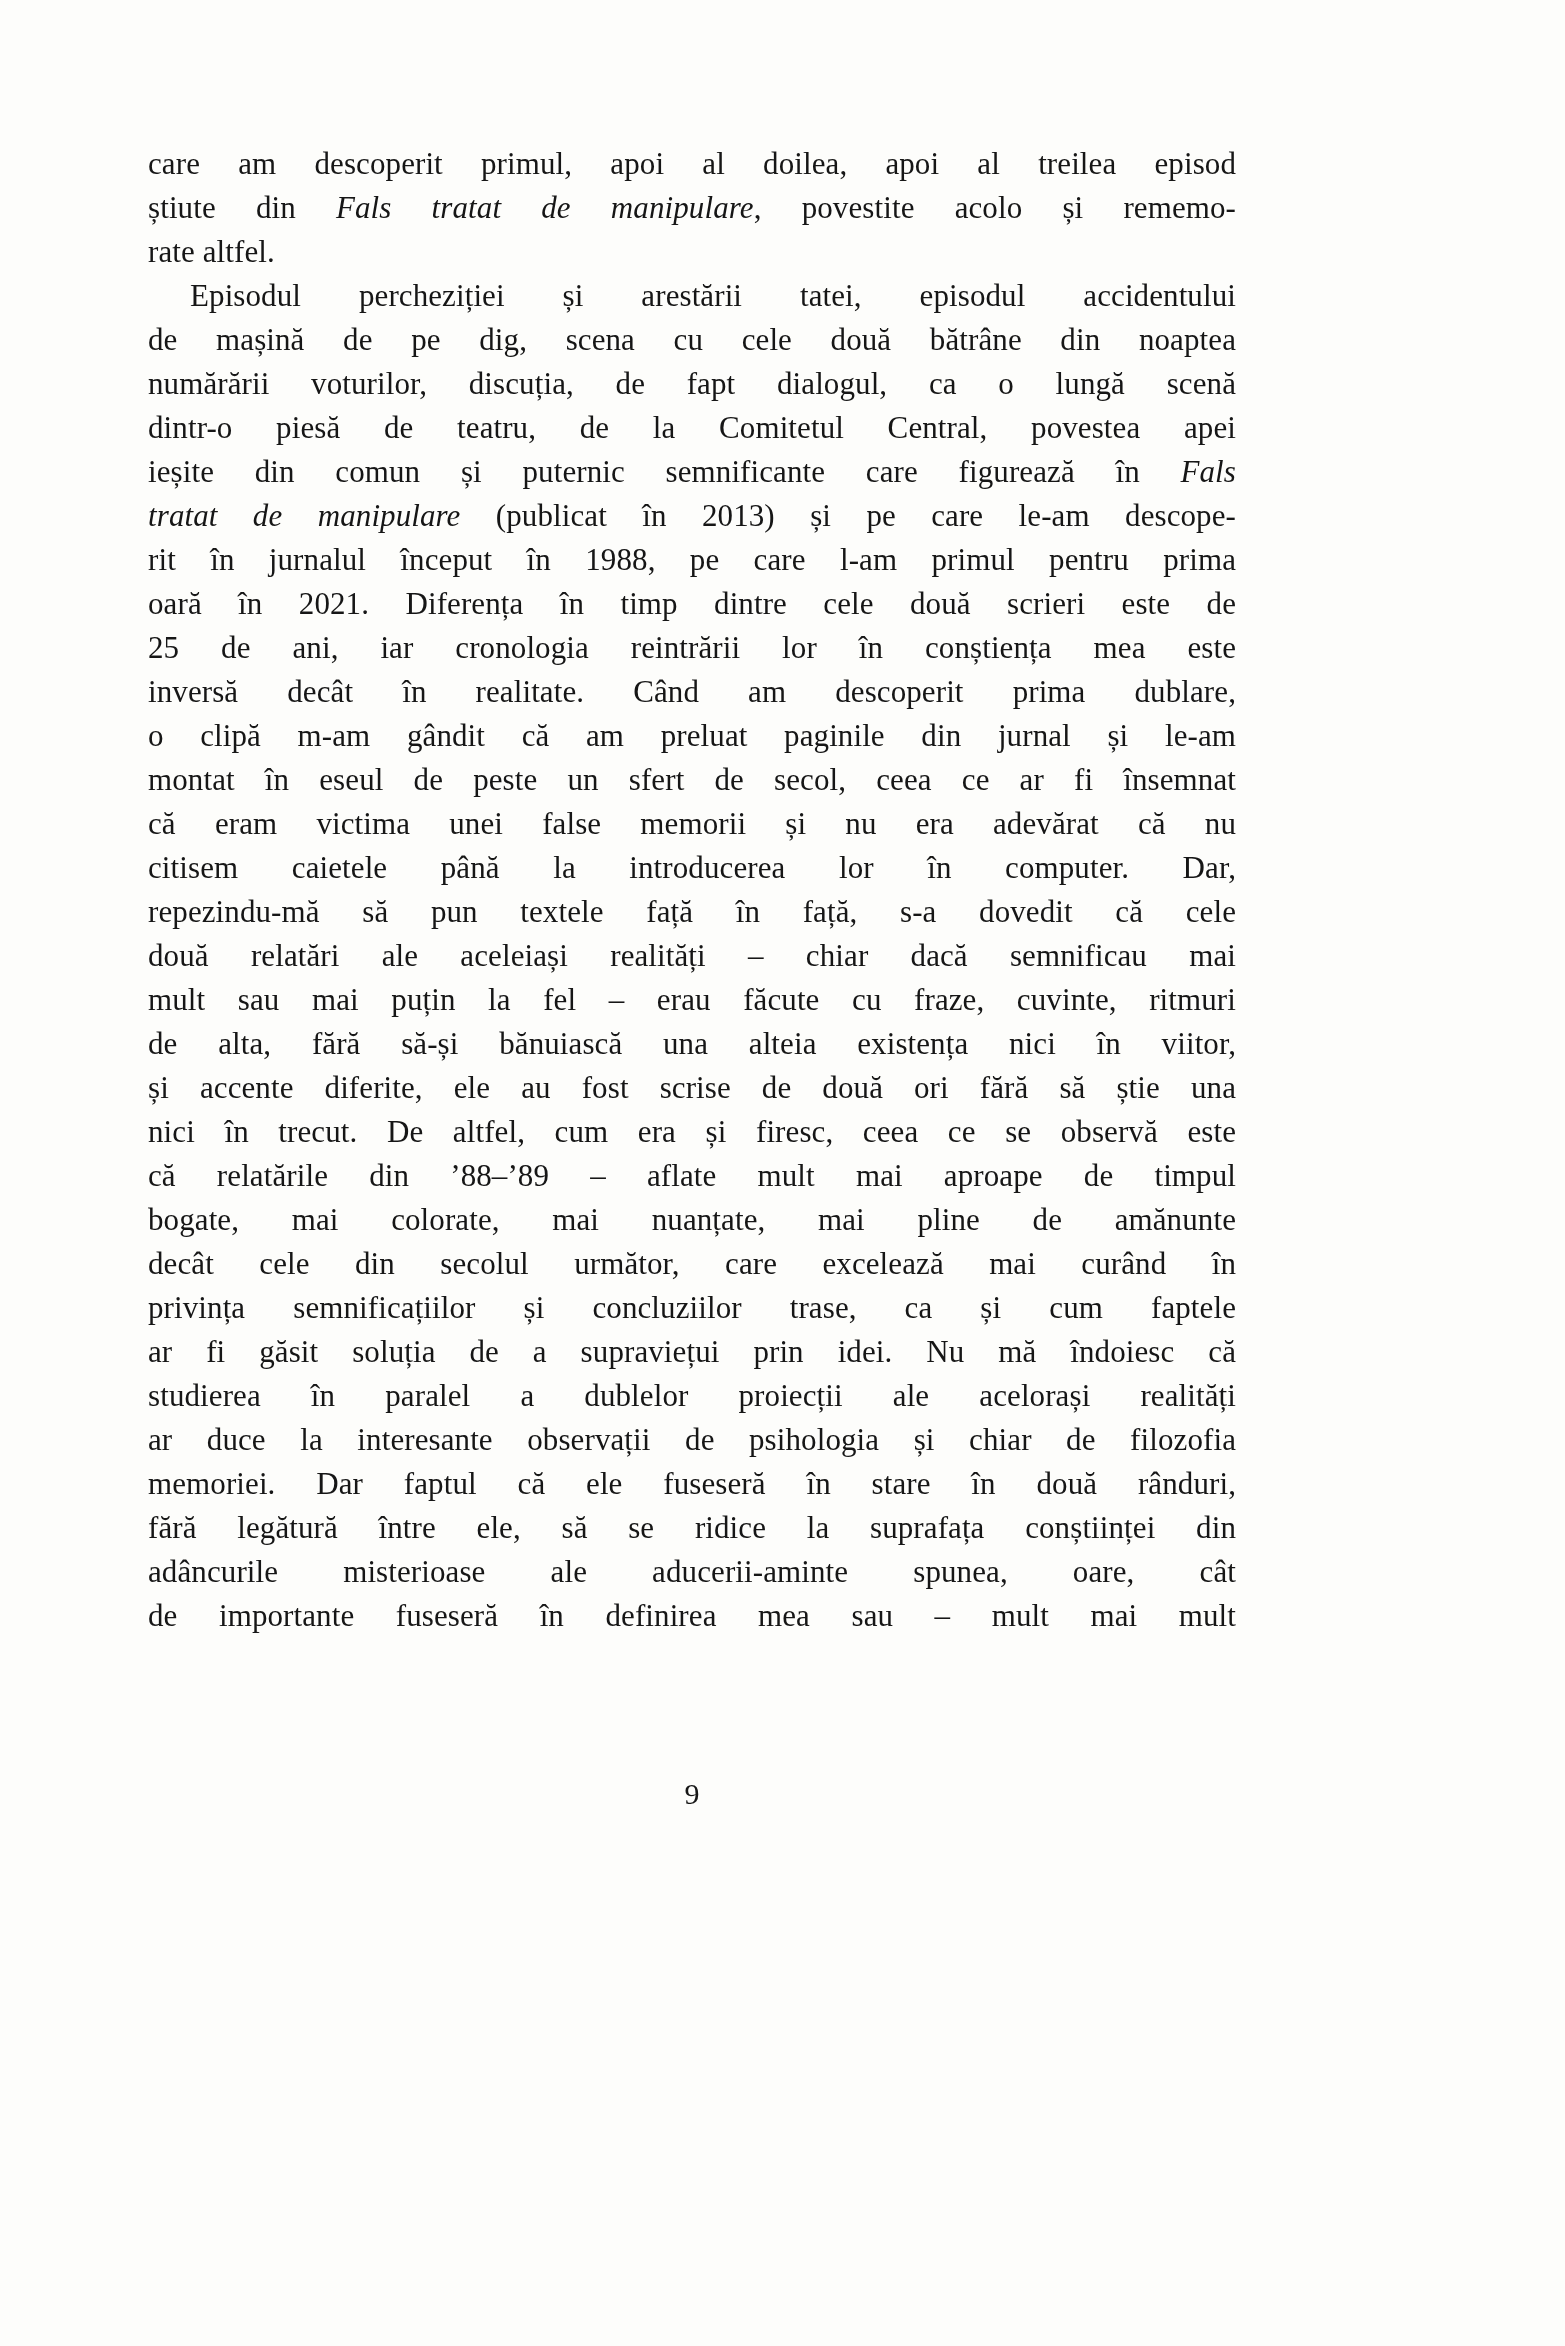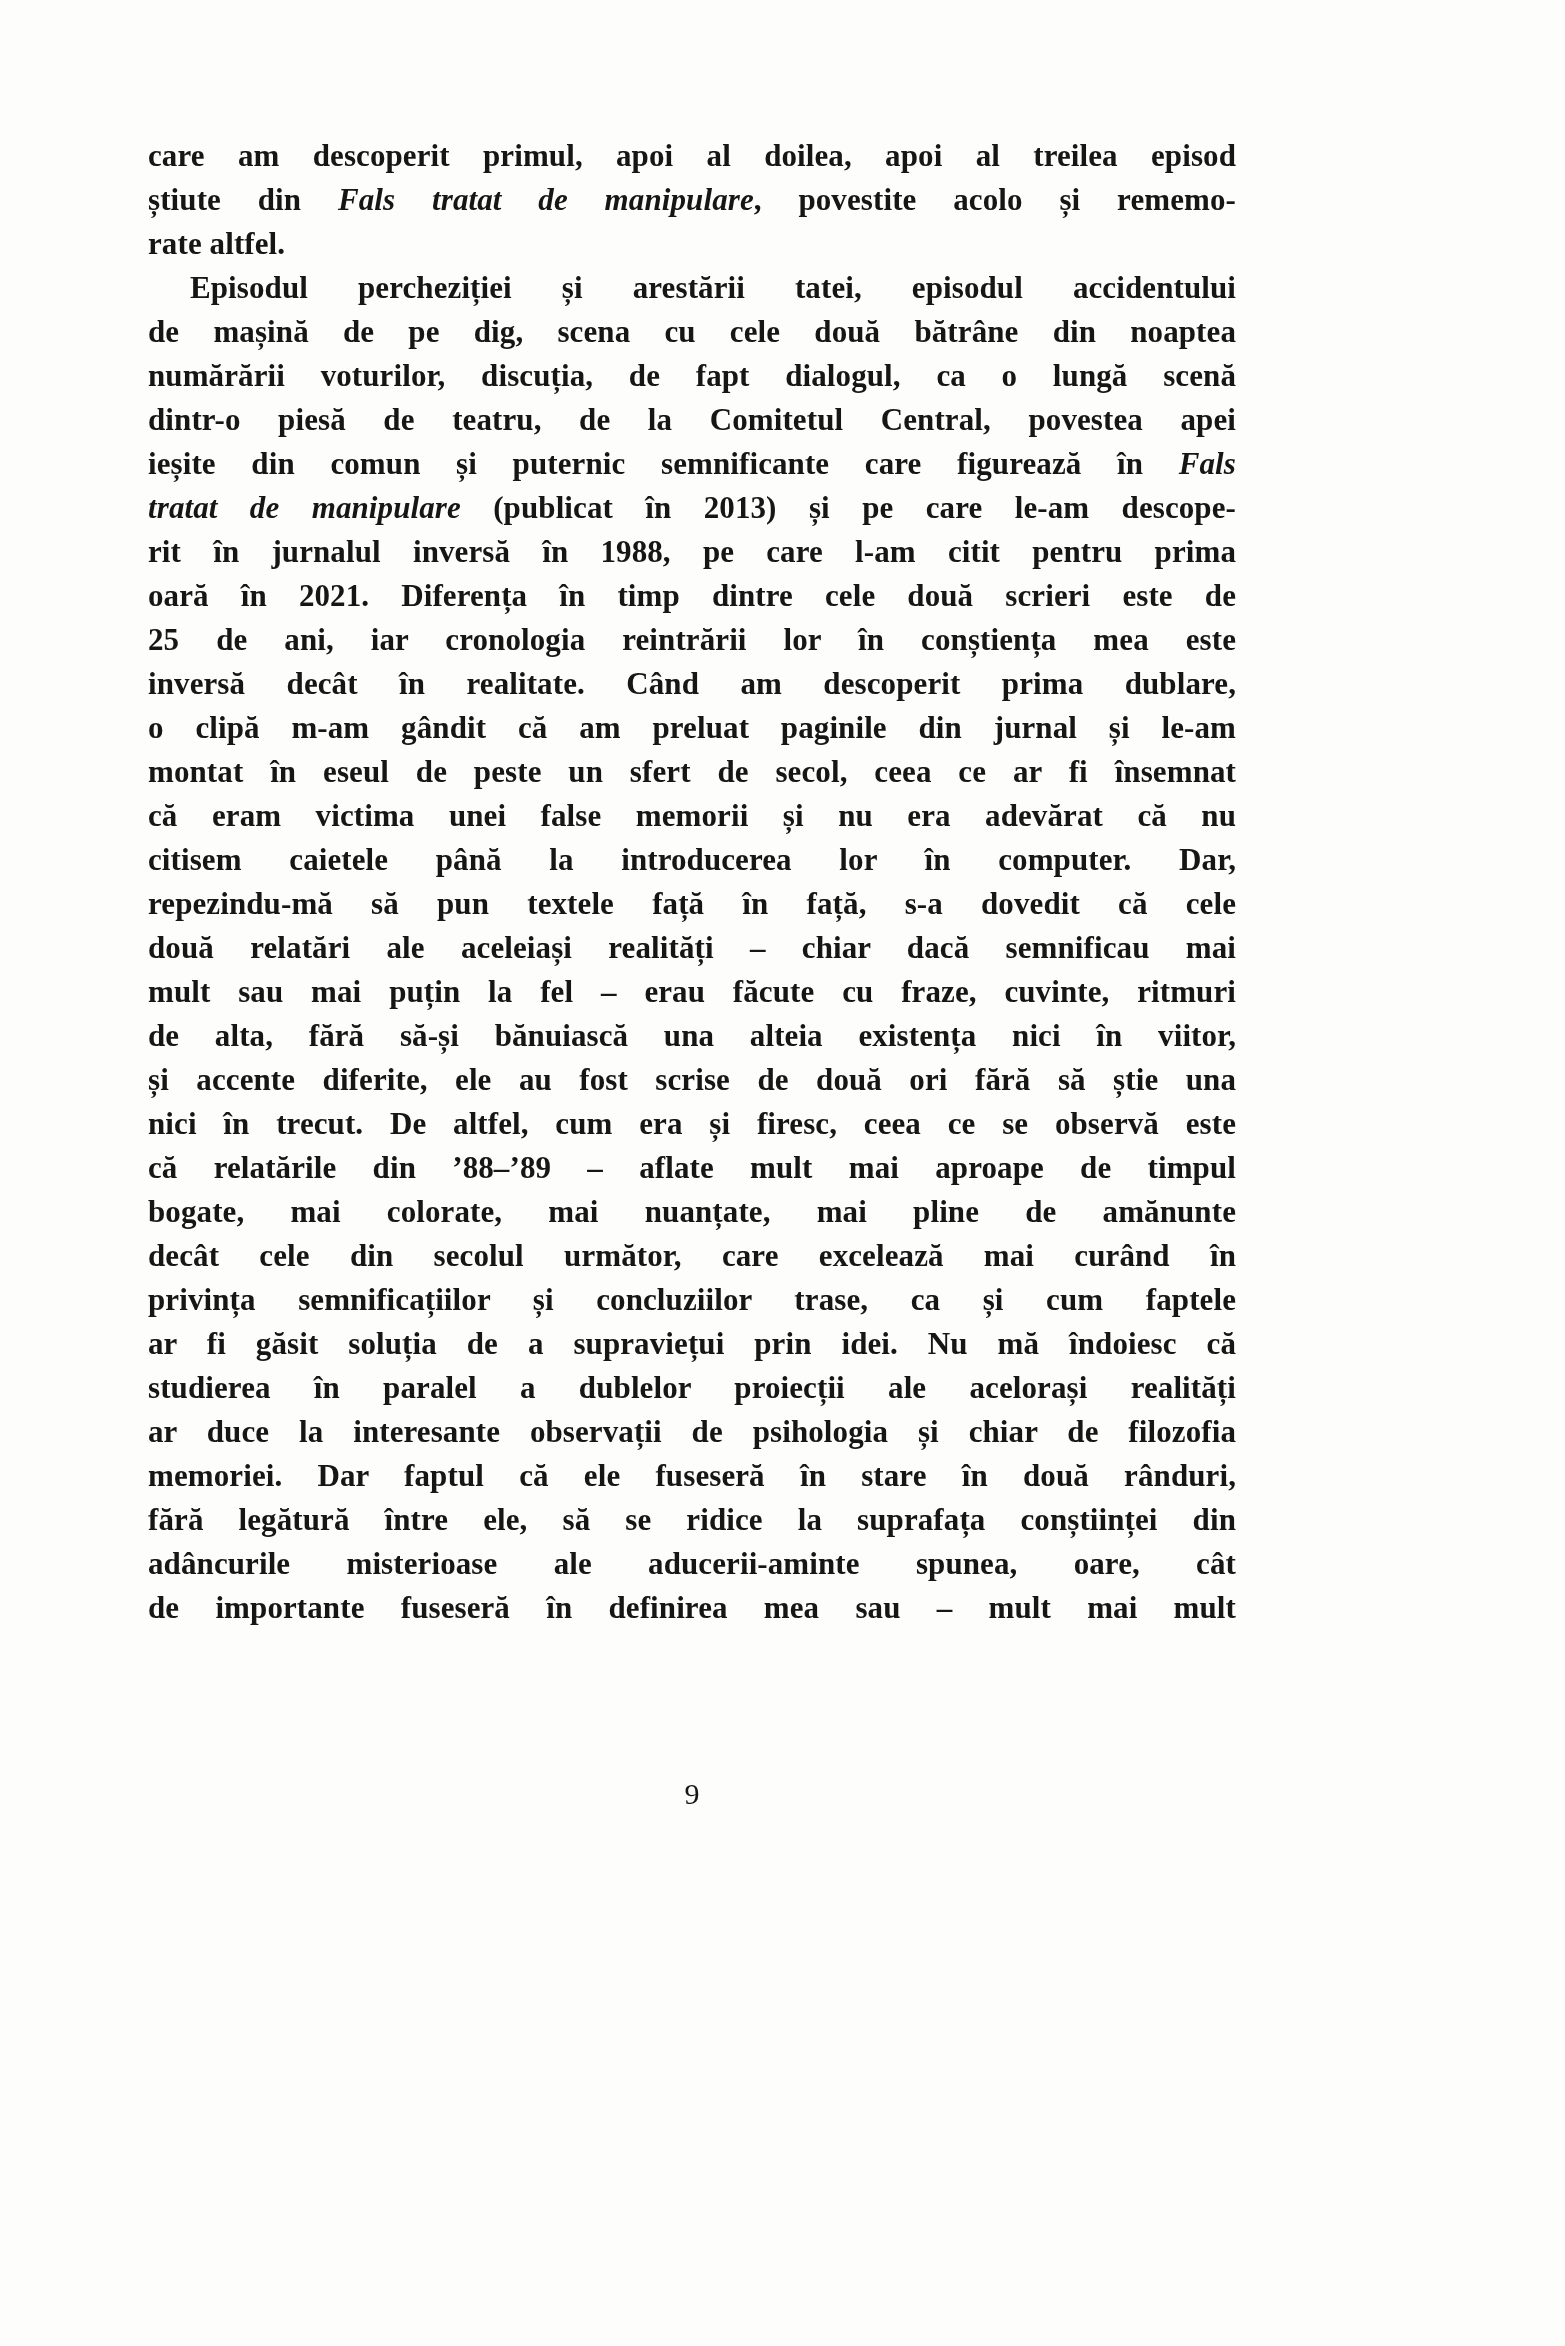--- a/index.html
+++ b/index.html
@@ -12,23 +12,22 @@
   .page {
     position: relative;
     width: 1565px;
     height: 2347px;
     background: #fdfdfb;
     overflow: hidden;
   }
   .text-block {
     position: absolute;
     left: 148px;
-    top: 134px;
+    top: 142px;
     width: 1088px;
-    font-weight: bold;
   }
   .line {
     font-size: 31px;
     line-height: 44px;
     color: #161616;
     text-align: justify;
     text-align-last: left;
     letter-spacing: 0.1px;
     white-space: normal;
   }
@@ -52,21 +51,21 @@
   <div class="text-block">
       <div class="line jl"><span>care am descoperit primul, apoi al doilea, apoi al treilea episod</span></div>
       <div class="line jl"><span>știute din </span><span class="italic">Fals tratat de manipulare</span><span>, povestite acolo și rememo-</span></div>
       <div class="line"><span>rate altfel.</span></div>
       <div class="line jl indent"><span>Episodul percheziției și arestării tatei, episodul accidentului</span></div>
       <div class="line jl"><span>de mașină de pe dig, scena cu cele două bătrâne din noaptea</span></div>
       <div class="line jl"><span>numărării voturilor, discuția, de fapt dialogul, ca o lungă scenă</span></div>
       <div class="line jl"><span>dintr-o piesă de teatru, de la Comitetul Central, povestea apei</span></div>
       <div class="line jl"><span>ieșite din comun și puternic semnificante care figurează în </span><span class="italic">Fals</span></div>
       <div class="line jl"><span class="italic">tratat de manipulare</span><span> (publicat în 2013) și pe care le-am descope-</span></div>
-      <div class="line jl"><span>rit în jurnalul inversă în 1988, pe care l-am citit pentru prima</span></div>
+      <div class="line jl"><span>rit în jurnalul început în 1988, pe care l-am primul pentru prima</span></div>
       <div class="line jl"><span>oară în 2021. Diferența în timp dintre cele două scrieri este de</span></div>
       <div class="line jl"><span>25 de ani, iar cronologia reintrării lor în conștiența mea este</span></div>
       <div class="line jl"><span>inversă decât în realitate. Când am descoperit prima dublare,</span></div>
       <div class="line jl"><span>o clipă m-am gândit că am preluat paginile din jurnal și le-am</span></div>
       <div class="line jl"><span>montat în eseul de peste un sfert de secol, ceea ce ar fi însemnat</span></div>
       <div class="line jl"><span>că eram victima unei false memorii și nu era adevărat că nu</span></div>
       <div class="line jl"><span>citisem caietele până la introducerea lor în computer. Dar,</span></div>
       <div class="line jl"><span>repezindu-mă să pun textele față în față, s-a dovedit că cele</span></div>
       <div class="line jl"><span>două relatări ale aceleiași realități – chiar dacă semnificau mai</span></div>
       <div class="line jl"><span>mult sau mai puțin la fel – erau făcute cu fraze, cuvinte, ritmuri</span></div>

